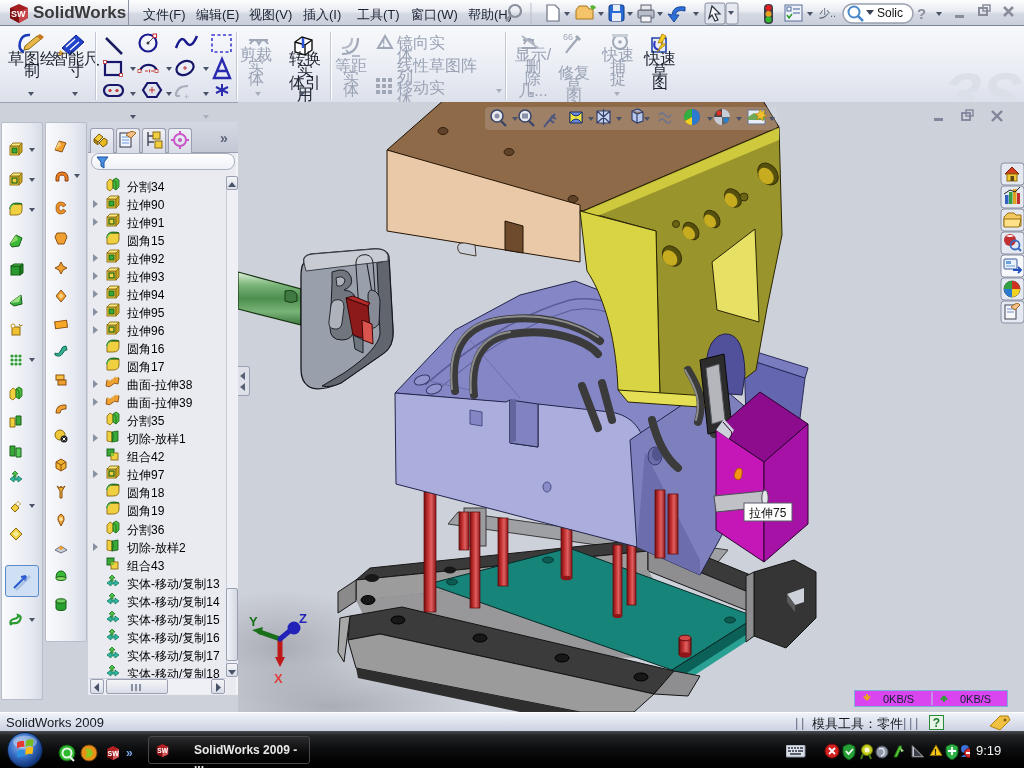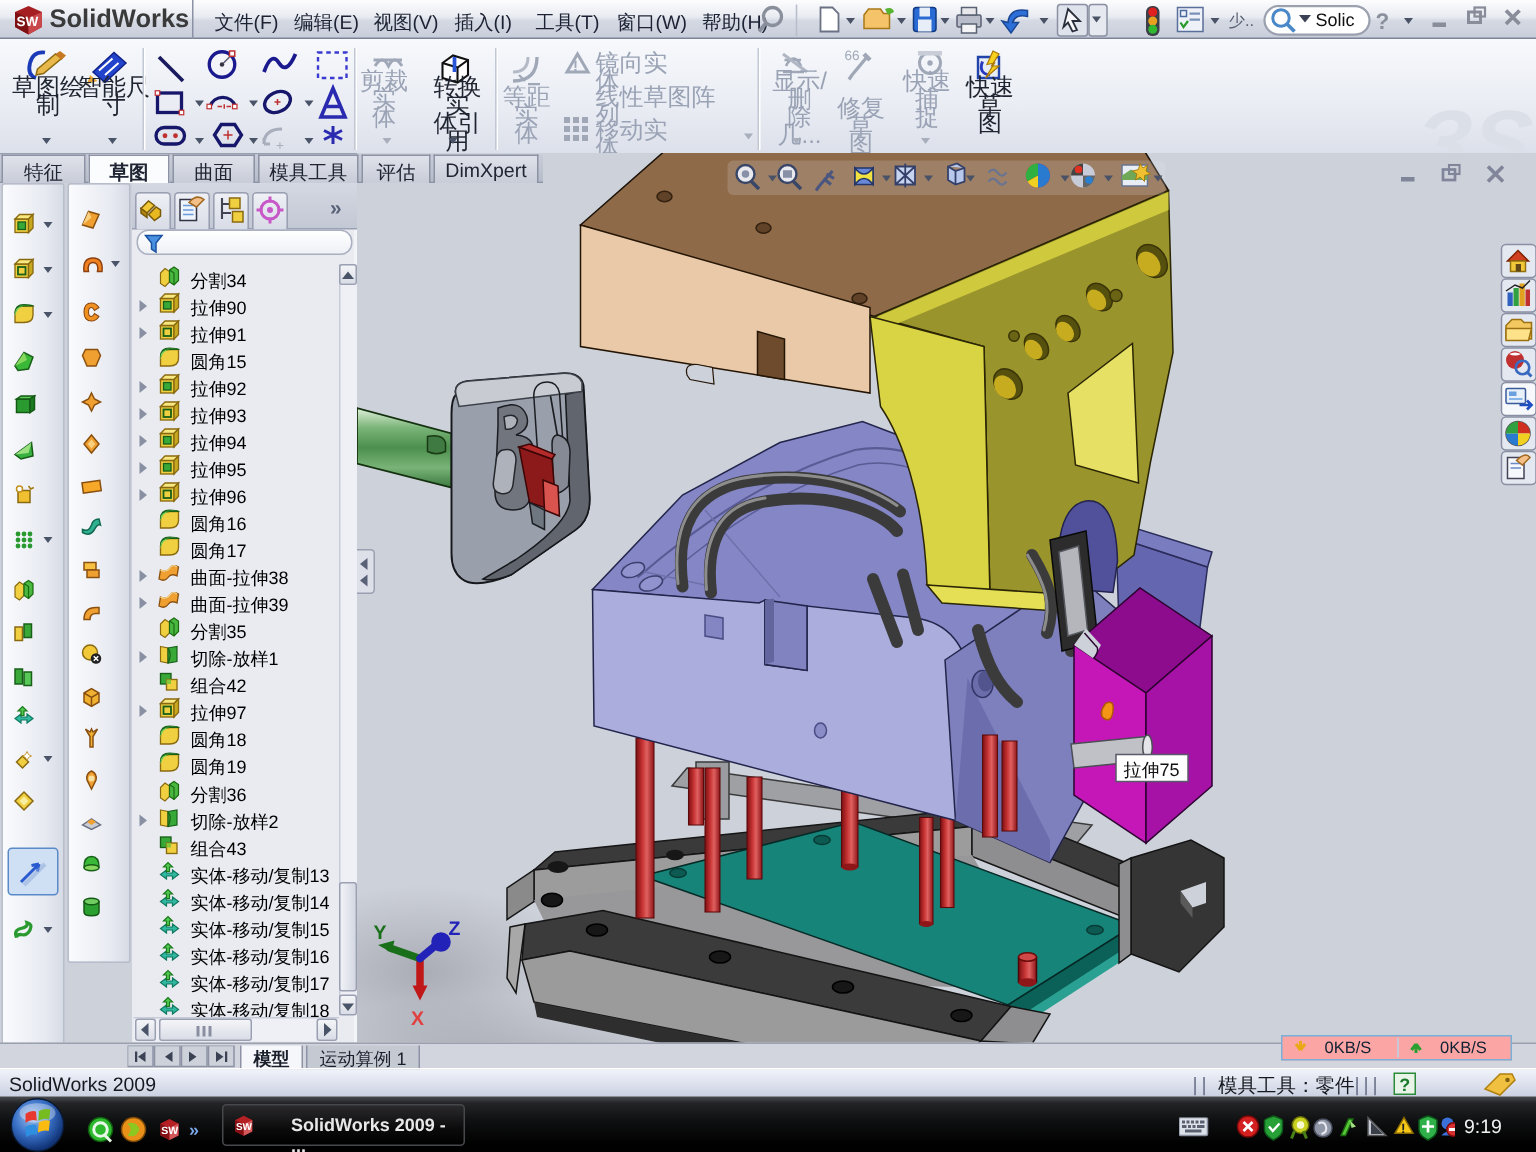--- a/index.html
+++ b/index.html
@@ -252,28 +252,20 @@
   <div class="dd ddg abs" style="left:528px;top:66px;"></div>
   <div class="dd ddg abs" style="left:614px;top:66px;"></div>
   <div class="vsep abs" style="left:95px;top:6px;"></div>
   <div class="vsep abs" style="left:236px;top:6px;"></div>
   <div class="vsep abs" style="left:330px;top:6px;"></div>
   <div class="vsep abs" style="left:505px;top:6px;"></div>
 
   <div class="abs" style="left:942px;top:34px;font-size:60px;font-style:italic;font-weight:bold;color:#dbdfe7;transform:skewX(-8deg);">ЗS</div>
 </div>
 
-<div id="tabrow" class="abs">
-  <div class="tab" style="left:1px;width:56px;">特征</div>
-  <div class="tab active" style="left:59px;width:54px;">草图</div>
-  <div class="tab" style="left:115px;width:55px;">曲面</div>
-  <div class="tab" style="left:172px;width:67px;">模具工具</div>
-  <div class="tab" style="left:241px;width:46px;">评估</div>
-  <div class="tab" style="left:289px;width:70px;">DimXpert</div>
-</div>
 
 <div class="abs" id="viewport" style="left:238px;top:102px;width:786px;height:610px;background:#cdd1da">
 <svg width="786" height="610" viewBox="238 102 786 610">
   <defs>
     <linearGradient id="gtube" x1="0" y1="0" x2="0" y2="1">
       <stop offset="0" stop-color="#dff0da"></stop>
             <stop offset="0.25" stop-color="#7ab478"></stop>
       <stop offset="0.5" stop-color="#4c8f4e"></stop>
             <stop offset="0.75" stop-color="#79b377"></stop>
             <stop offset="1" stop-color="#3c7a40"></stop>
@@ -973,54 +965,34 @@
 <div class="sbtn abs" style="left:90px;top:679px;width:14px;height:15px;"><svg width="12" height="13">
         <path d="M8 2 l-5 4.5 5 4.5 z" fill="#4a5468"></path>
       </svg></div>
 <div class="sbtn abs" style="left:211px;top:679px;width:14px;height:15px;"><svg width="12" height="13">
         <path d="M4 2 l5 4.5 -5 4.5 z" fill="#4a5468"></path>
       </svg></div>
 <div class="sbtn abs" style="left:106px;top:679px;width:62px;height:15px;">
       <div style="position:absolute;left:24px;top:4px;width:1.5px;height:7px;background:#8a90a2;box-shadow:4px 0 0 #8a90a2,8px 0 0 #8a90a2"></div>
     </div>
 
-<div id="btabs" class="abs">
-  <svg class="abs" style="left:85px;top:1px" width="74" height="15">
-    <g>
-      <rect x="0" y="0" width="17" height="14" fill="#cdd1d9" stroke="#8d93a5"></rect>
-      <rect x="18" y="0" width="17" height="14" fill="#cdd1d9" stroke="#8d93a5"></rect>
-      <rect x="36" y="0" width="17" height="14" fill="#cdd1d9" stroke="#8d93a5"></rect>
-      <rect x="54" y="0" width="17" height="14" fill="#cdd1d9" stroke="#8d93a5"></rect>
-    </g>
-    <g fill="#3a4254">
-      <path d="M12,4 l-5,3.5 5,3.5 z"></path>
-          <rect x="5" y="4" width="1.5" height="7"></rect>
-      <path d="M30,4 l-5,3.5 5,3.5 z"></path>
-      <path d="M41,4 l5,3.5 -5,3.5 z"></path>
-      <path d="M59,4 l5,3.5 -5,3.5 z"></path>
-          <rect x="65" y="4" width="1.5" height="7"></rect>
-    </g>
-  </svg>
-  <div class="btab" style="left:160px;width:42px;background:#f6f7fa;font-weight:bold;">模型</div>
-  <div class="btab" style="left:204px;width:76px;">运动算例 1</div>
-</div>
 
 <div id="statusbar" class="abs">
   <div class="abs" style="left:6px;top:2px;">SolidWorks 2009</div>
   <div class="abs" style="left:795px;top:2px;color:#6a7288">| |</div>
   <div class="abs" style="left:812px;top:2px;">模具工具：零件</div>
   <div class="abs" style="left:903px;top:2px;color:#6a7288">| | |</div>
   <div class="abs" style="left:929px;top:2px;width:15px;height:15px;background:#e8f4e8;border:1px solid #2a8a3a;color:#1a7a2a;font-weight:bold;font-size:12px;text-align:center;">?</div>
   <svg class="abs" style="left:988px;top:1px" width="26" height="17">
         <path d="M2 12 L12 2 h8 l2 4 -10 10 z" fill="#f0c040" stroke="#b08010"></path>
         <circle cx="17" cy="6" r="1.5" fill="#806010"></circle>
       </svg>
 </div>
 
-<div class="abs" style="z-index:20;left:854px;top:690px;width:154px;height:17px;background:#fca5a5;border:1px solid #7ab0d8;font-size:11px;color:#123;">
+<div class="abs" style="z-index:20;left:854px;top:690px;width:154px;height:17px;background:#d946ef;border:1px solid #7ab0d8;font-size:11px;color:#123;">
   <svg width="154" height="15" style="position:absolute;left:0;top:0">
     <path d="M12,3 v6 m0,0 l-3,-4 m3,4 l3,-4" stroke="#e8a818" stroke-width="2" fill="none"></path>
     <path d="M89,11 v-6 m0,0 l-3,4 m3,-4 l3,4" stroke="#2aa030" stroke-width="2" fill="none"></path>
     <line x1="77" y1="1" x2="77" y2="14" stroke="#b8d4e8"></line>
   </svg>
   <span style="position:absolute;left:28px;top:2px;">0KB/S</span>
   <span style="position:absolute;left:105px;top:2px;">0KB/S</span>
 </div>
 
 <div id="taskbar" class="abs">

